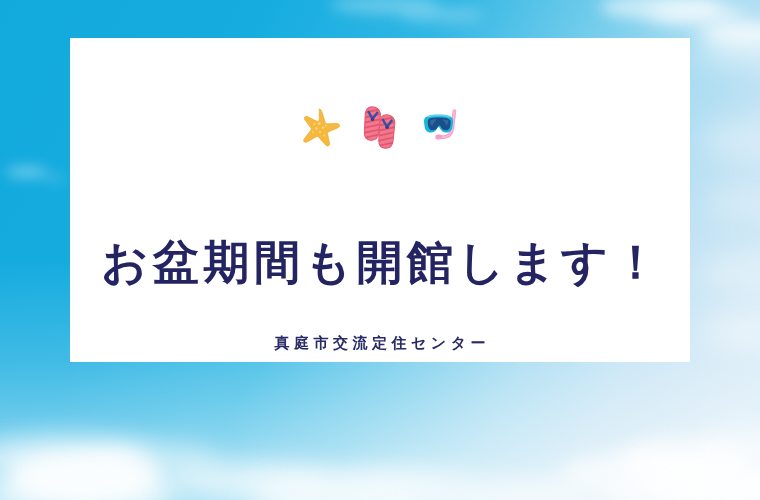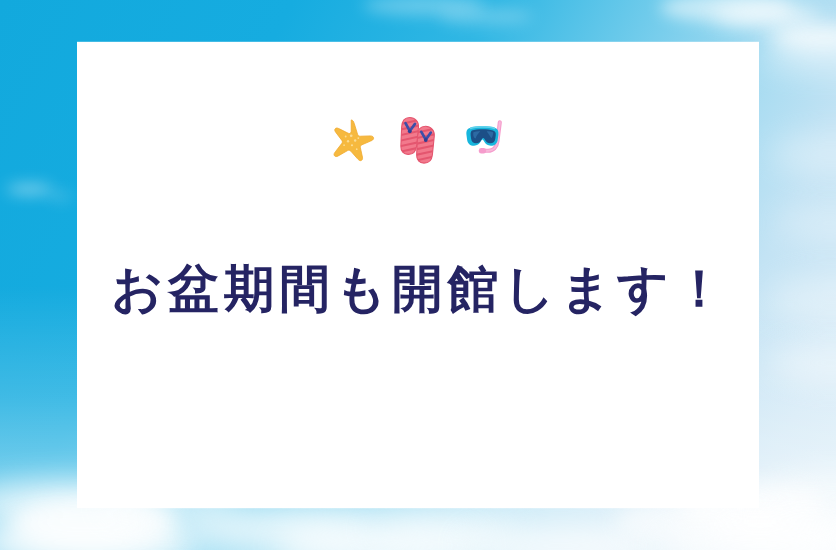--- a/index.html
+++ b/index.html
@@ -98,21 +98,21 @@
   .c-br3 { left: 660px; top: 462px; width: 150px; height: 44px; opacity: .80; }
   .c-br4 { left: 700px; top: 428px; width: 110px; height: 40px; opacity: .50; }
   .c-br5 { left: 596px; top: 476px; width: 190px; height: 40px; opacity: .72; }
 
   
   .card {
     position: absolute;
     left: 70px;
     top: 38px;
     width: 620px;
-    height: 424px;
+    height: 324px;
     background: #ffffff;
   }
 
   
   .emoji-row {
     position: absolute;
     left: 0;
     right: 0;
     top: 58px;
     height: 62px;
@@ -332,15 +332,16 @@
                    C39.6 27.2 37.4 23.8 35.4 21.6 Z" fill="#2f6ea8" opacity="0.85"></path>
 
           <path d="M15 17.6 C22.4 15.2 38 15.2 45.2 17.6" fill="none" stroke="#5fd2ec" stroke-width="2.2" stroke-linecap="round"></path>
         </svg>
       </span>
 
     </div>
 
     <h1 class="headline">お盆期間も開館します！</h1>
 
+    <p class="subtitle">真庭市交流定住センター</p>
 
   </div>
 </div>
 
 </body></html>

